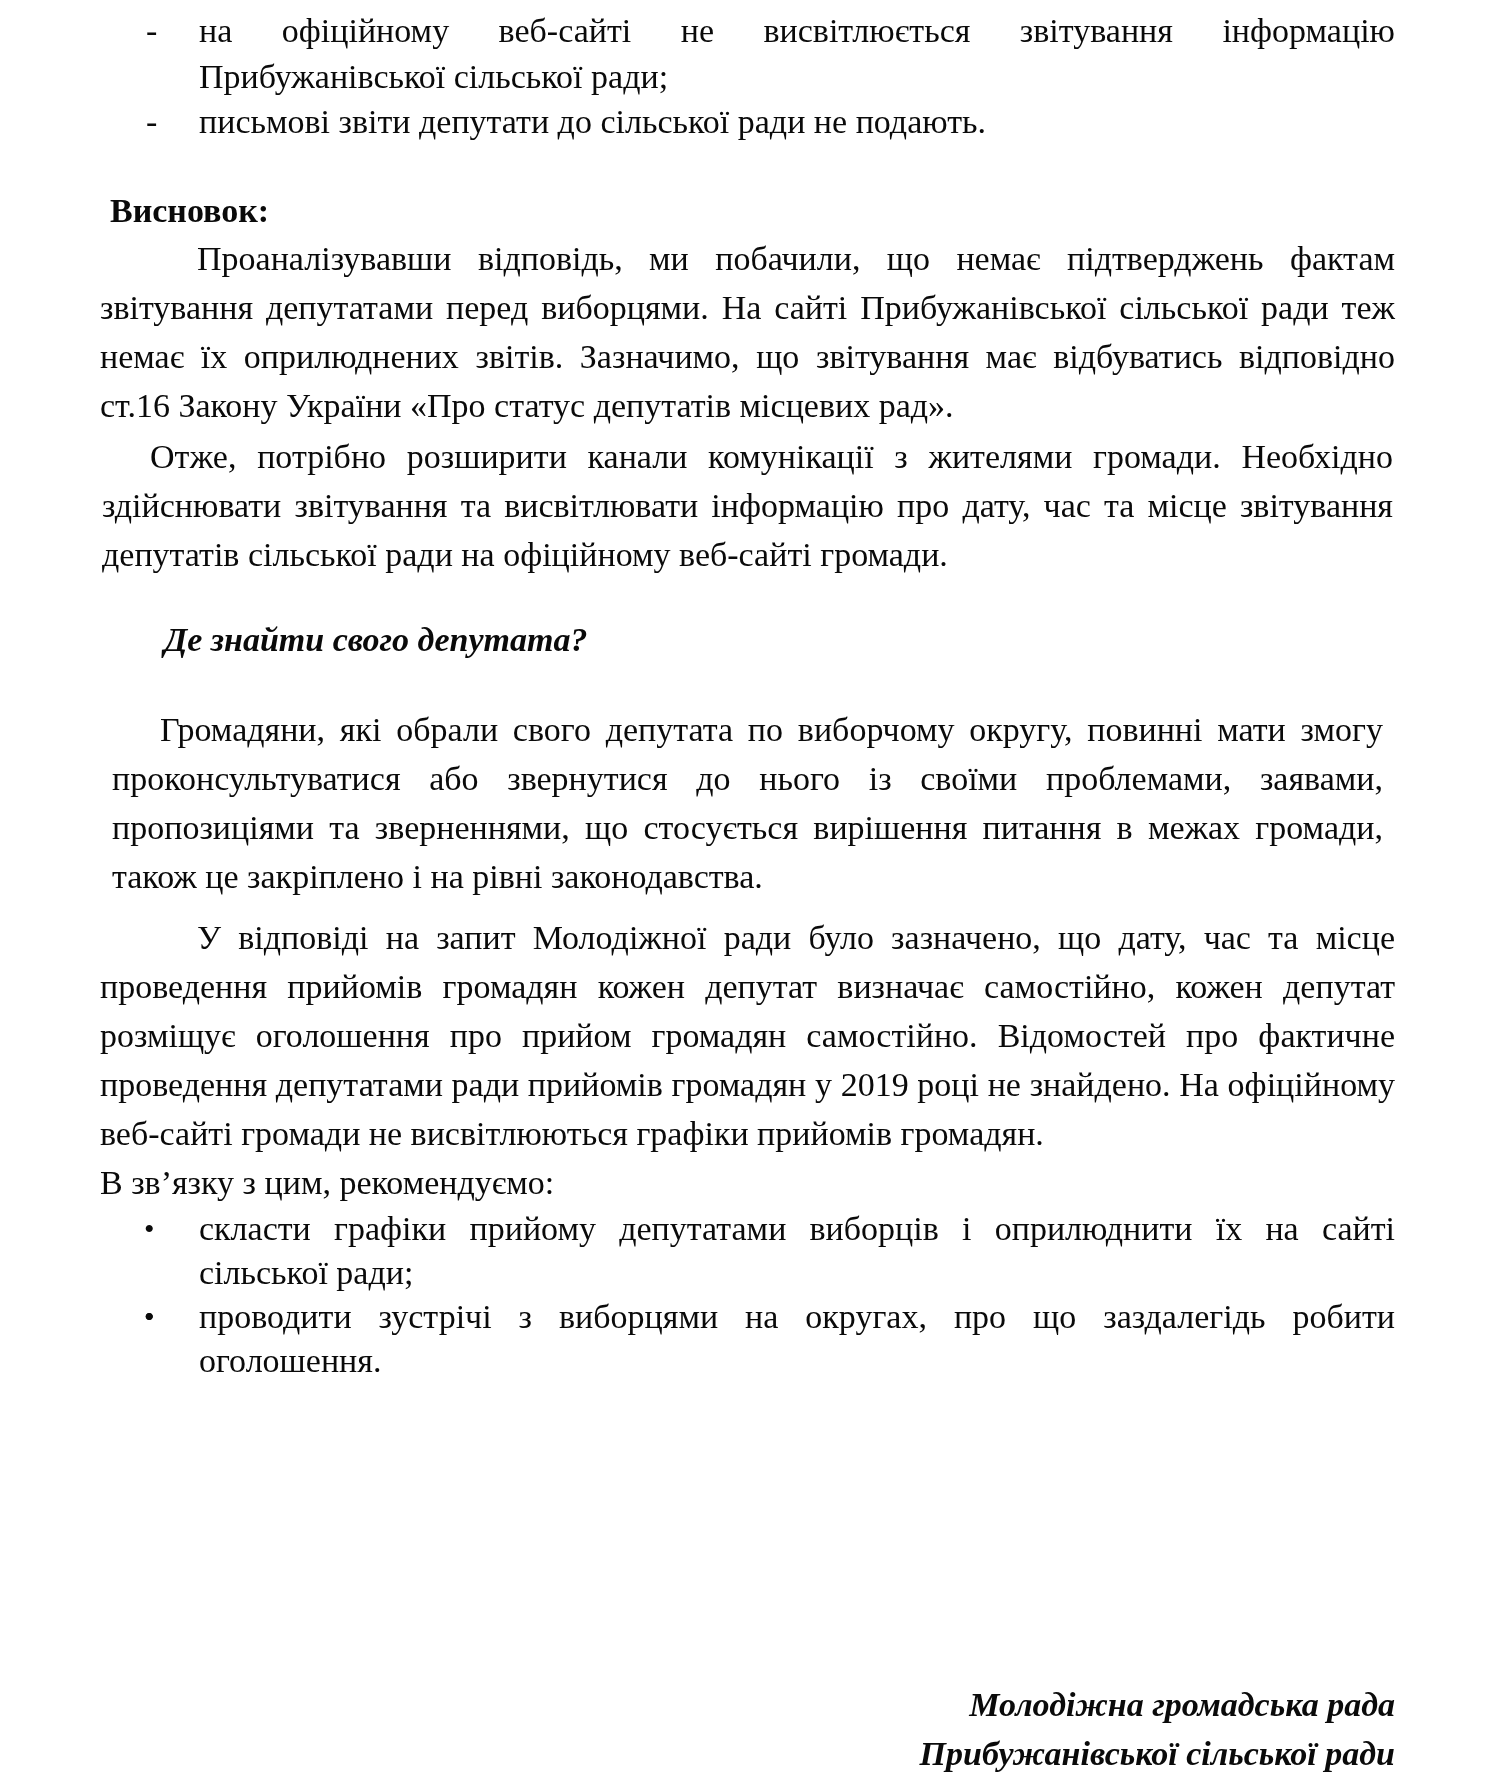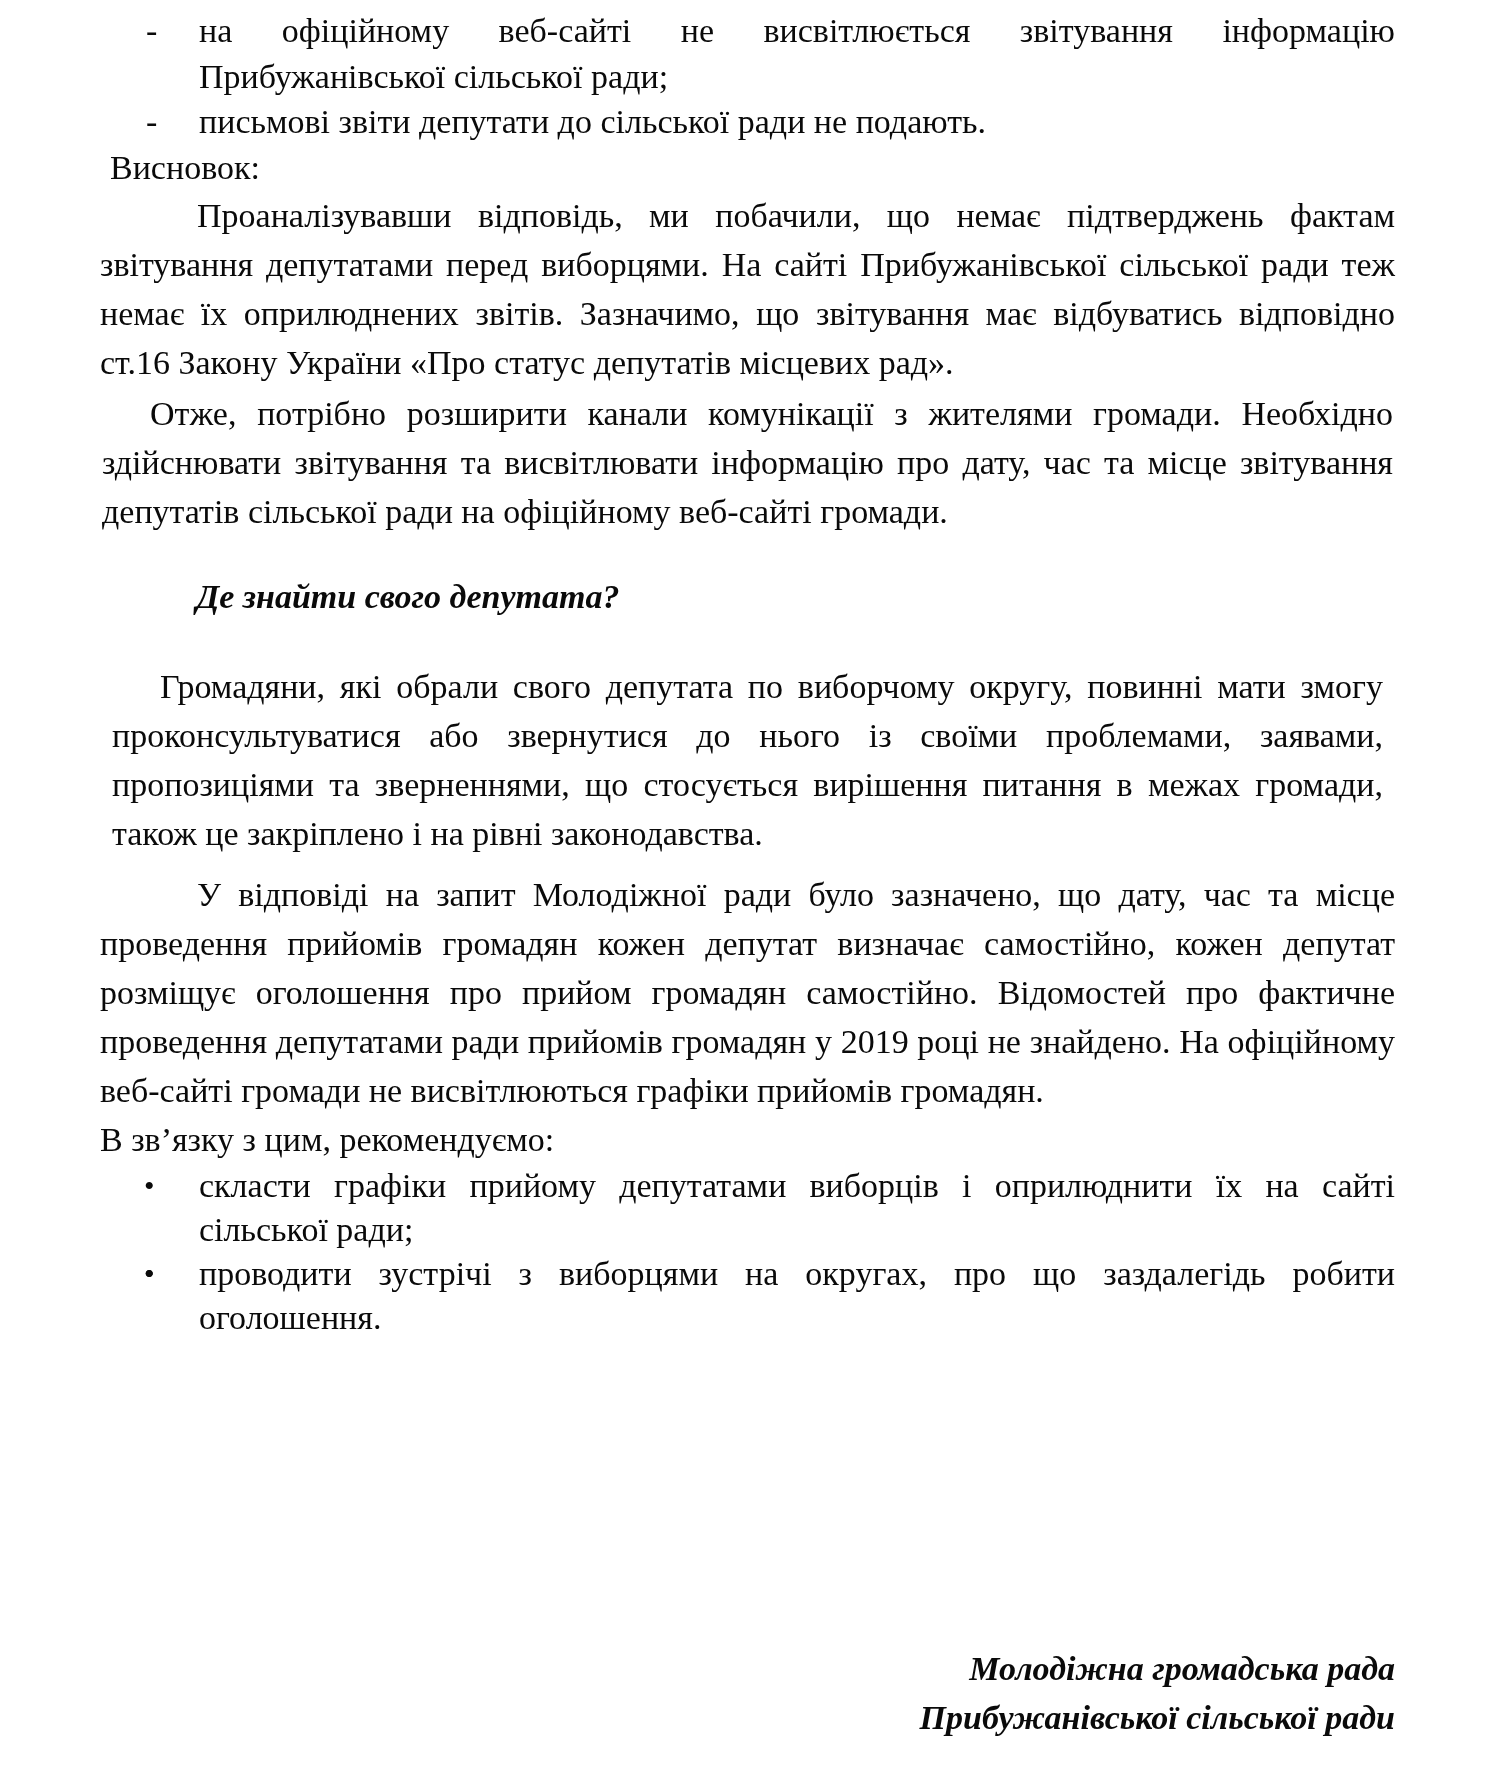--- a/index.html
+++ b/index.html
@@ -49,38 +49,39 @@
     .bullet-item .marker {
       position: absolute;
       left: 44px;
       top: 0;
       font-size: 30px;
     }
     .bullet-item {
       line-height: 44px;
     }
     .heading-bold {
-      font-weight: normal;
+      font-weight: bold;
       margin-left: 10px;
       line-height: 46px;
+      margin-top: 43px;
     }
     .indent-big { text-indent: 97px; }
     .indent-small { text-indent: 48px; }
     .subheading {
       font-style: italic;
       font-weight: bold;
-      margin-left: 96px;
+      margin-left: 64px;
       margin-top: 38px;
       margin-bottom: 42px;
       line-height: 46px;
     }
     .signature {
       position: absolute;
       right: 106px;
-      top: 1644px;
+      top: 1680px;
       text-align: right;
       font-style: italic;
       font-weight: bold;
       line-height: 49px;
     }
     .just-full {
       text-align: justify;
       text-align-last: justify;
     }
   </style>

